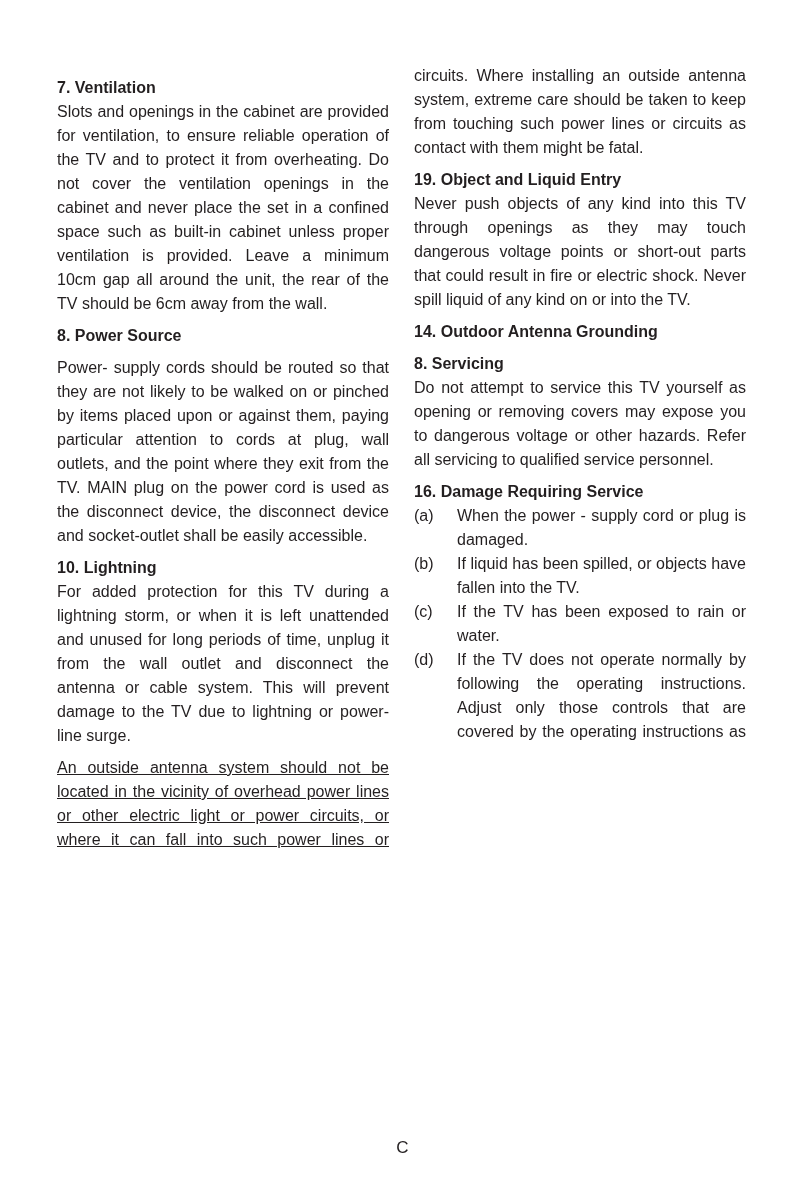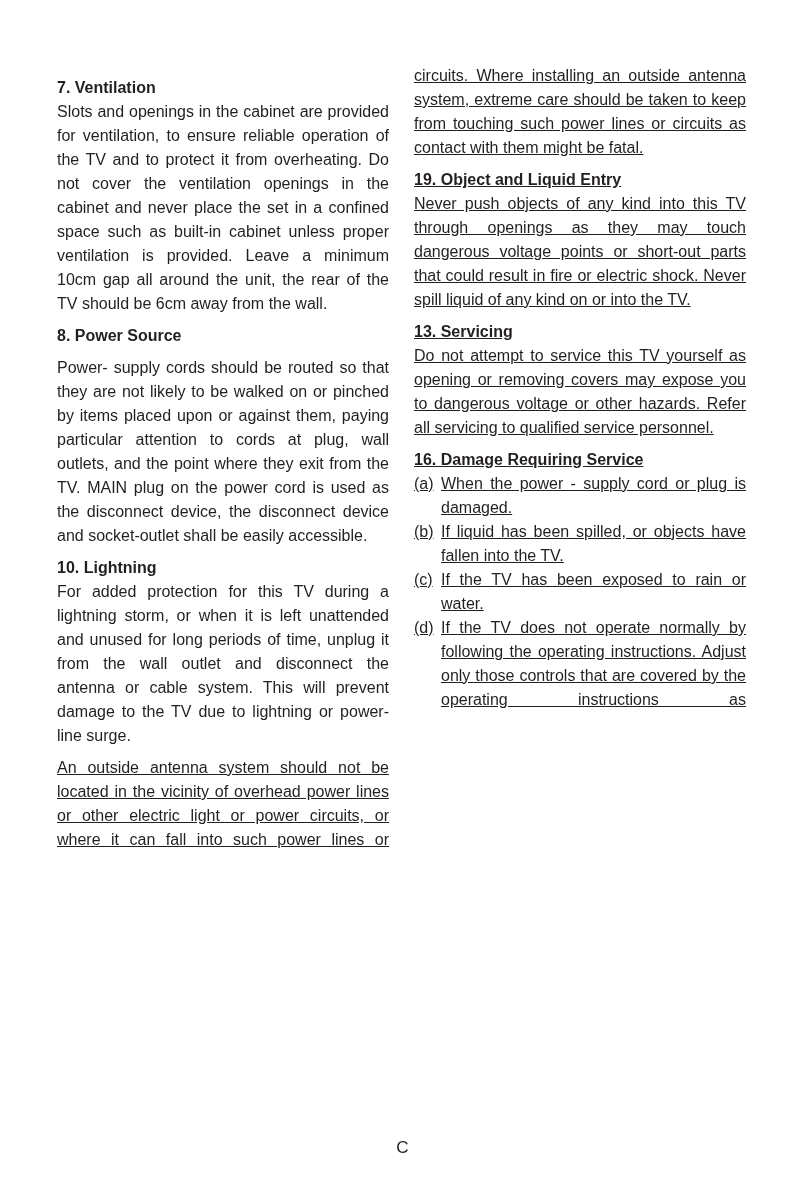--- a/index.html
+++ b/index.html
@@ -1,26 +1,26 @@
 <!DOCTYPE html>
 <html><head>
 <meta charset="utf-8">
 <style>
   html, body { margin: 0; padding: 0; background: #ffffff; }
   body { width: 805px; height: 1191px; position: relative; overflow: hidden;
          font-family: "Liberation Sans", sans-serif; color: #231f20; }
   .col { position: absolute; width: 332px; font-size: 16px; line-height: 24px; }
   #col-left { left: 57px; top: 76px; }
-  #col-right { left: 414px; top: 64px; text-decoration: underline; }
+  #col-right { left: 414px; top: 64px; }
   .section { margin: 0 0 8px 0; }
   .heading { font-weight: bold; font-size: 16px; line-height: 24px; }
   .body { text-align: justify; text-align-last: left; }
   .list-item { display: flex; text-align: justify; }
   .list-label { width: 27px; flex: 0 0 27px; }
-  .list-text { flex: 1; text-align: justify; }
+  .list-text { flex: 1; text-align: justify; margin-left: 16px; }
   #page-number { position: absolute; left: 0; width: 805px; top: 1136px;
                  text-align: center; font-size: 17px; line-height: 24px; }
 </style>
 </head>
 <body>
 
 <div id="col-left" class="col">
   <div class="section">
     <div class="heading">7. Ventilation</div>
     <div class="body">Slots and openings in the cabinet are provided for ventilation, to ensure reliable operation of the TV and to protect it from overheating. Do not cover the ventilation openings in the cabinet and never place the set in a confined space such as built-in cabinet unless proper ventilation is provided. Leave a minimum 10cm gap all around the unit, the rear of the TV should be 6cm away from the wall.</div>
@@ -42,23 +42,24 @@
 
 <div id="col-right" class="col">
   <div class="section">
     <div class="body">circuits. Where installing an outside antenna system, extreme care should be taken to keep from touching such power lines or circuits as contact with them might be fatal.</div>
   </div>
   <div class="section">
     <div class="heading">19. Object and Liquid Entry</div>
     <div class="body">Never push objects of any kind into this TV through openings as they may touch dangerous voltage points or short-out parts that could result in fire or electric shock. Never spill liquid of any kind on or into the TV.</div>
   </div>
   <div class="section">
+    <div class="heading">14. Outdoor Antenna Grounding</div>
   </div>
   <div class="section">
-    <div class="heading">13. Servicing</div>
+    <div class="heading">8. Servicing</div>
     <div class="body">Do not attempt to service this TV yourself as opening or removing covers may expose you to dangerous voltage or other hazards. Refer all servicing to qualified service personnel.</div>
   </div>
   <div class="section">
     <div class="heading">16. Damage Requiring Service</div>
     <div class="list-item">
       <span class="list-label">(a)</span>
       <span class="list-text">When the power - supply cord or plug is damaged.</span>
     </div>
     <div class="list-item">
       <span class="list-label">(b)</span>

